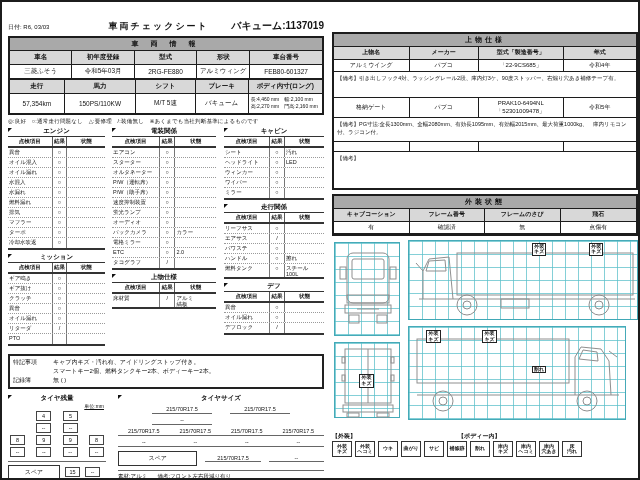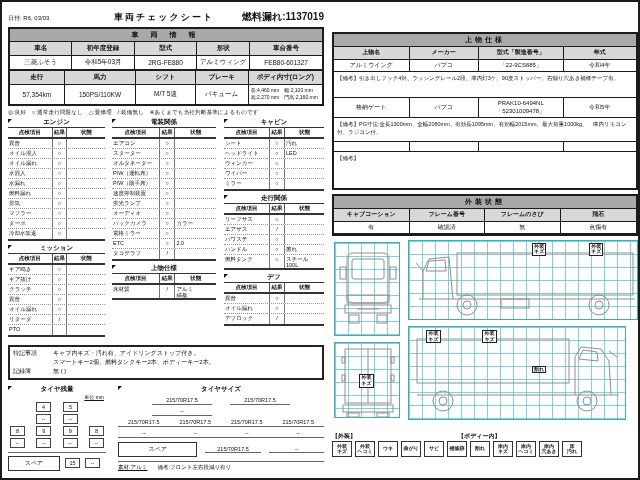--- a/index.html
+++ b/index.html
@@ -3,21 +3,21 @@
 <meta charset="utf-8">
 <style>
   *{margin:0;padding:0;box-sizing:border-box}
   html,body{width:640px;height:480px}
   body{font-family:"Liberation Sans","DejaVu Sans",sans-serif;color:#141414;background:#efefef}
   .page{position:relative;width:640px;height:480px;background:#fff;border:2px solid #1c1c1c;overflow:hidden}
   .left{position:absolute;left:6px;top:4px;width:316px}
   .right{position:absolute;left:330px;top:30px;width:306px}
 
   
-  .hdr{display:flex;align-items:baseline;margin-top:4px}
+  .hdr{display:flex;align-items:baseline;margin-top:13px}
   .hdr-date{font-size:6px;width:78px}
   .hdr-title{font-size:9px;font-weight:bold;letter-spacing:2px;flex:1;text-align:center}
   .hdr-num{font-size:10px;font-weight:bold}
 
   
   .vtable{border:2px solid #1c1c1c;margin-top:3px}
   .vtitle{background:#a9a9a9;text-align:center;font-weight:bold;font-size:7px;letter-spacing:5px;border-bottom:1px solid #1c1c1c;padding:1px 0}
   .vrow{display:flex;border-bottom:1px solid #1c1c1c}
   .vrow:last-child{border-bottom:none}
   .vrow>div{font-size:6.5px;text-align:center;border-right:1px solid #1c1c1c;padding:2px 0;display:flex;align-items:center;justify-content:center}
@@ -125,21 +125,21 @@
 </head>
 <body>
 
 <div class="page">
 
   <div class="left">
 
     <div class="hdr">
       <div class="hdr-date">日付: R6, 03/03</div>
       <div class="hdr-title">車両チェックシート</div>
-      <div class="hdr-num">燃料漏れ:1137019</div>
+      <div class="hdr-num">バキューム:1137019</div>
     </div>
 
     <div class="vtable">
       <div class="vtitle">車 両 情 報</div>
       <div class="vrow vhead vrow1">
           <div>車名</div>
           <div>初年度登録</div>
           <div>型式</div>
           <div>形状</div>
           <div>車台番号</div>

